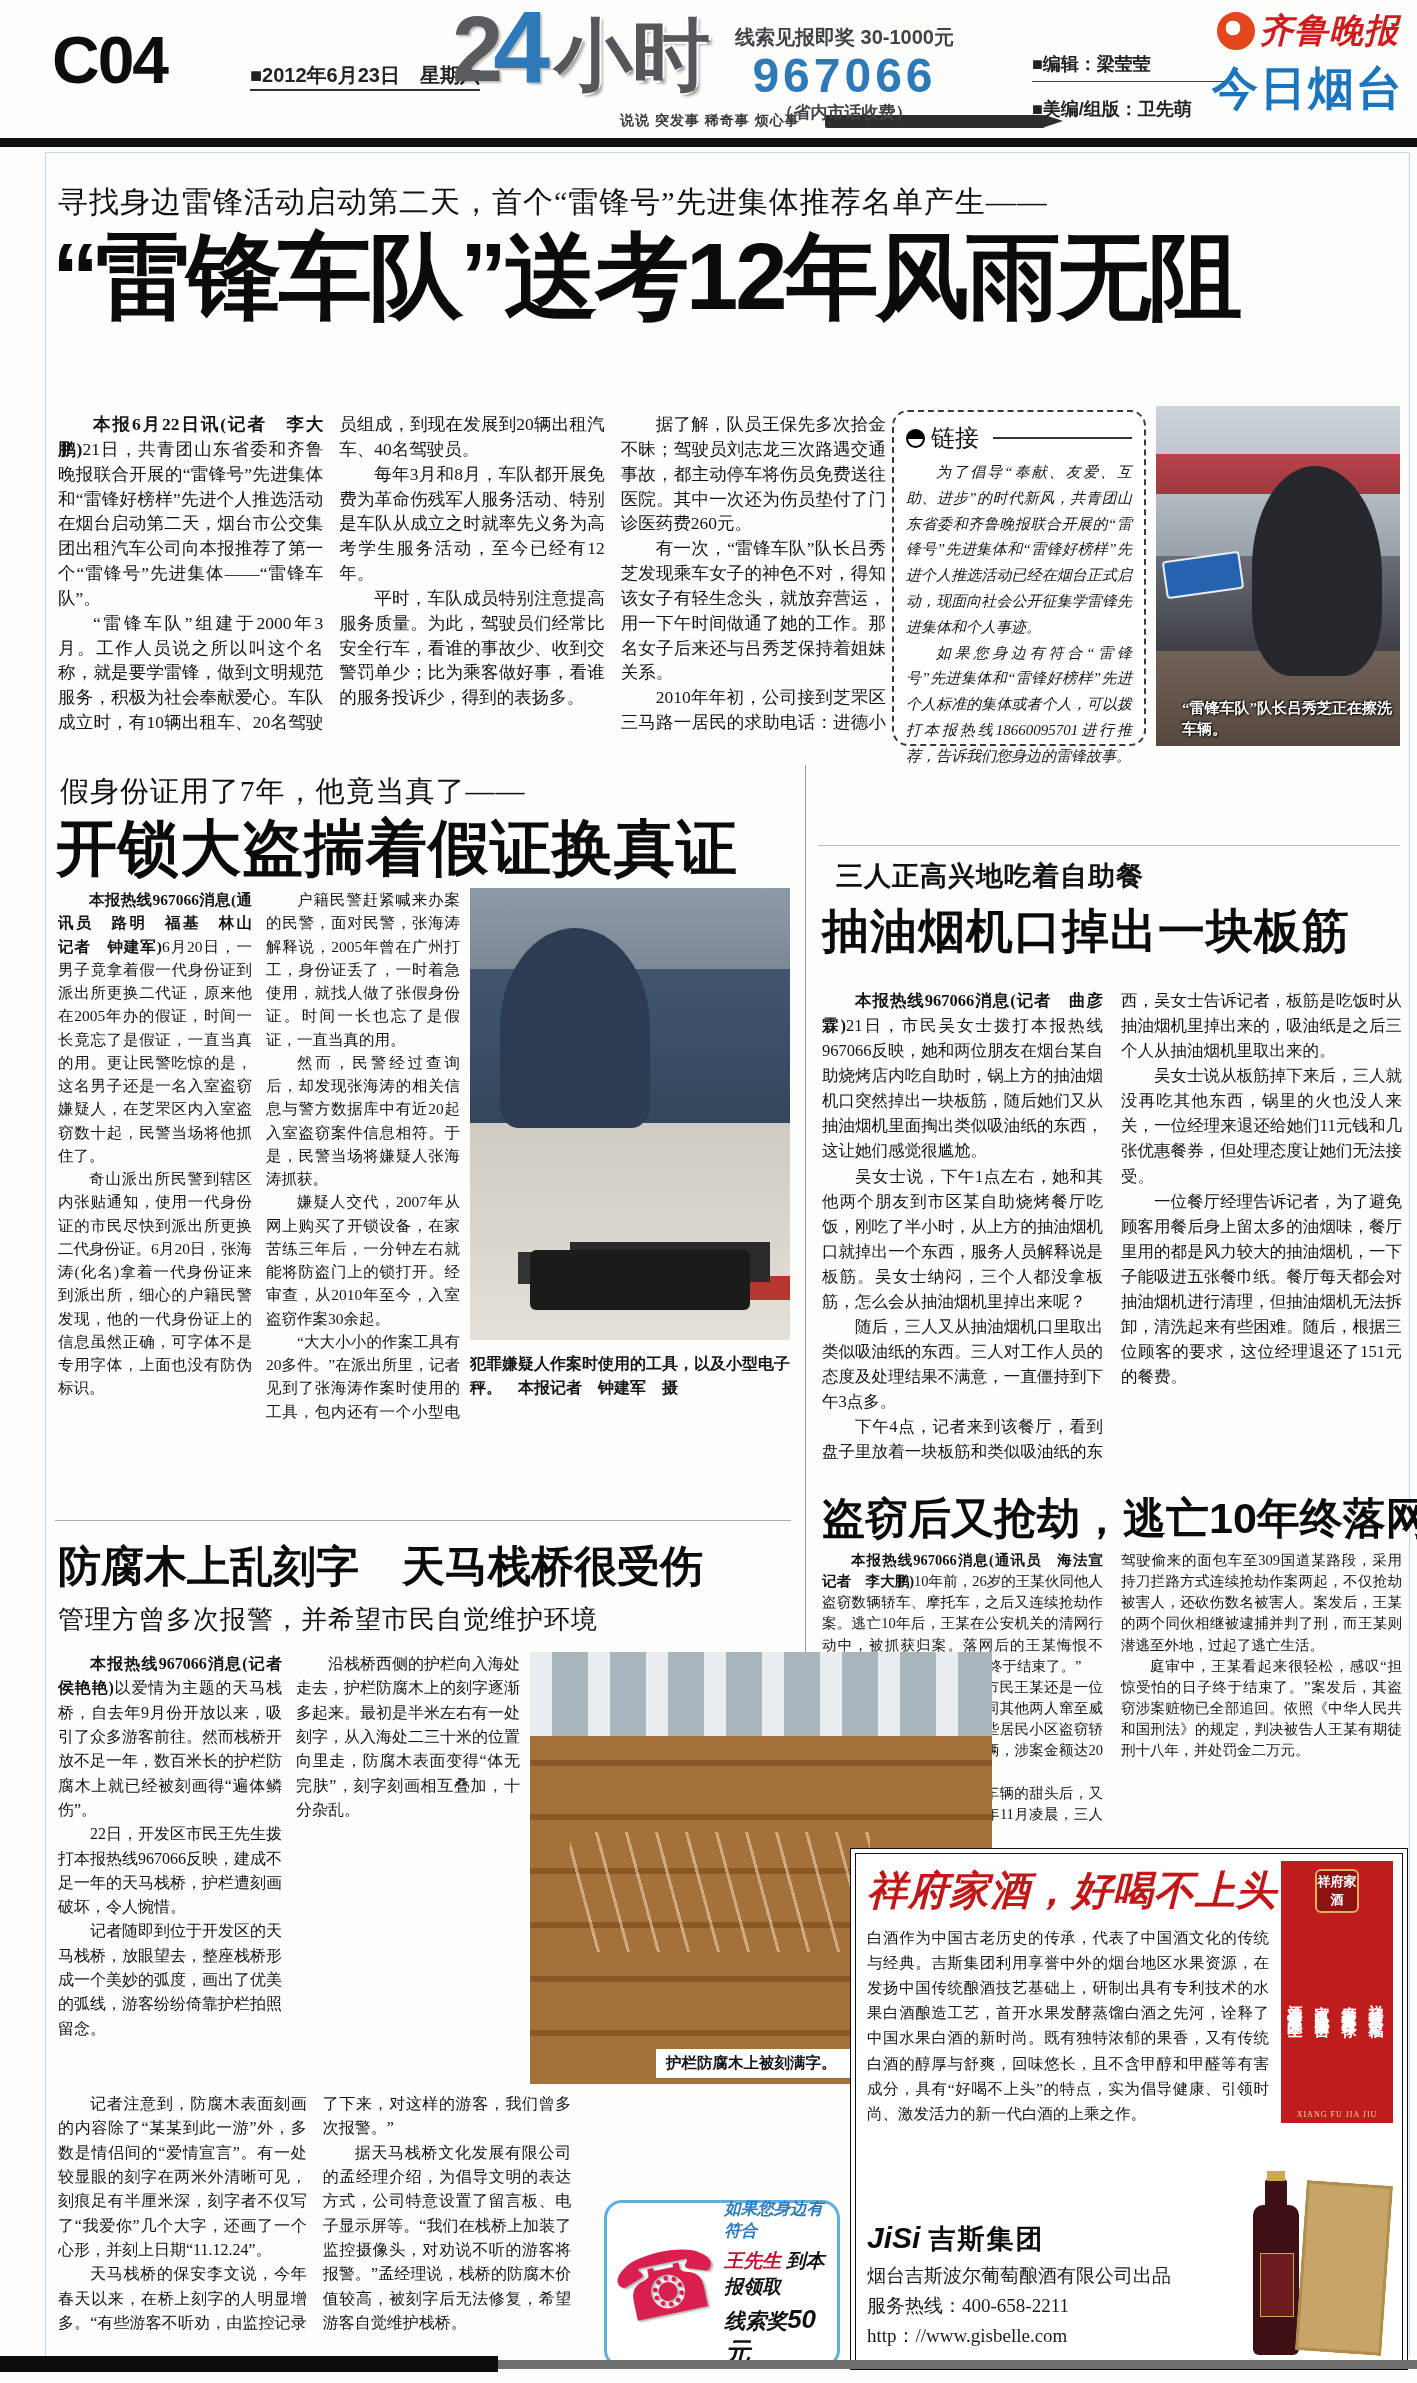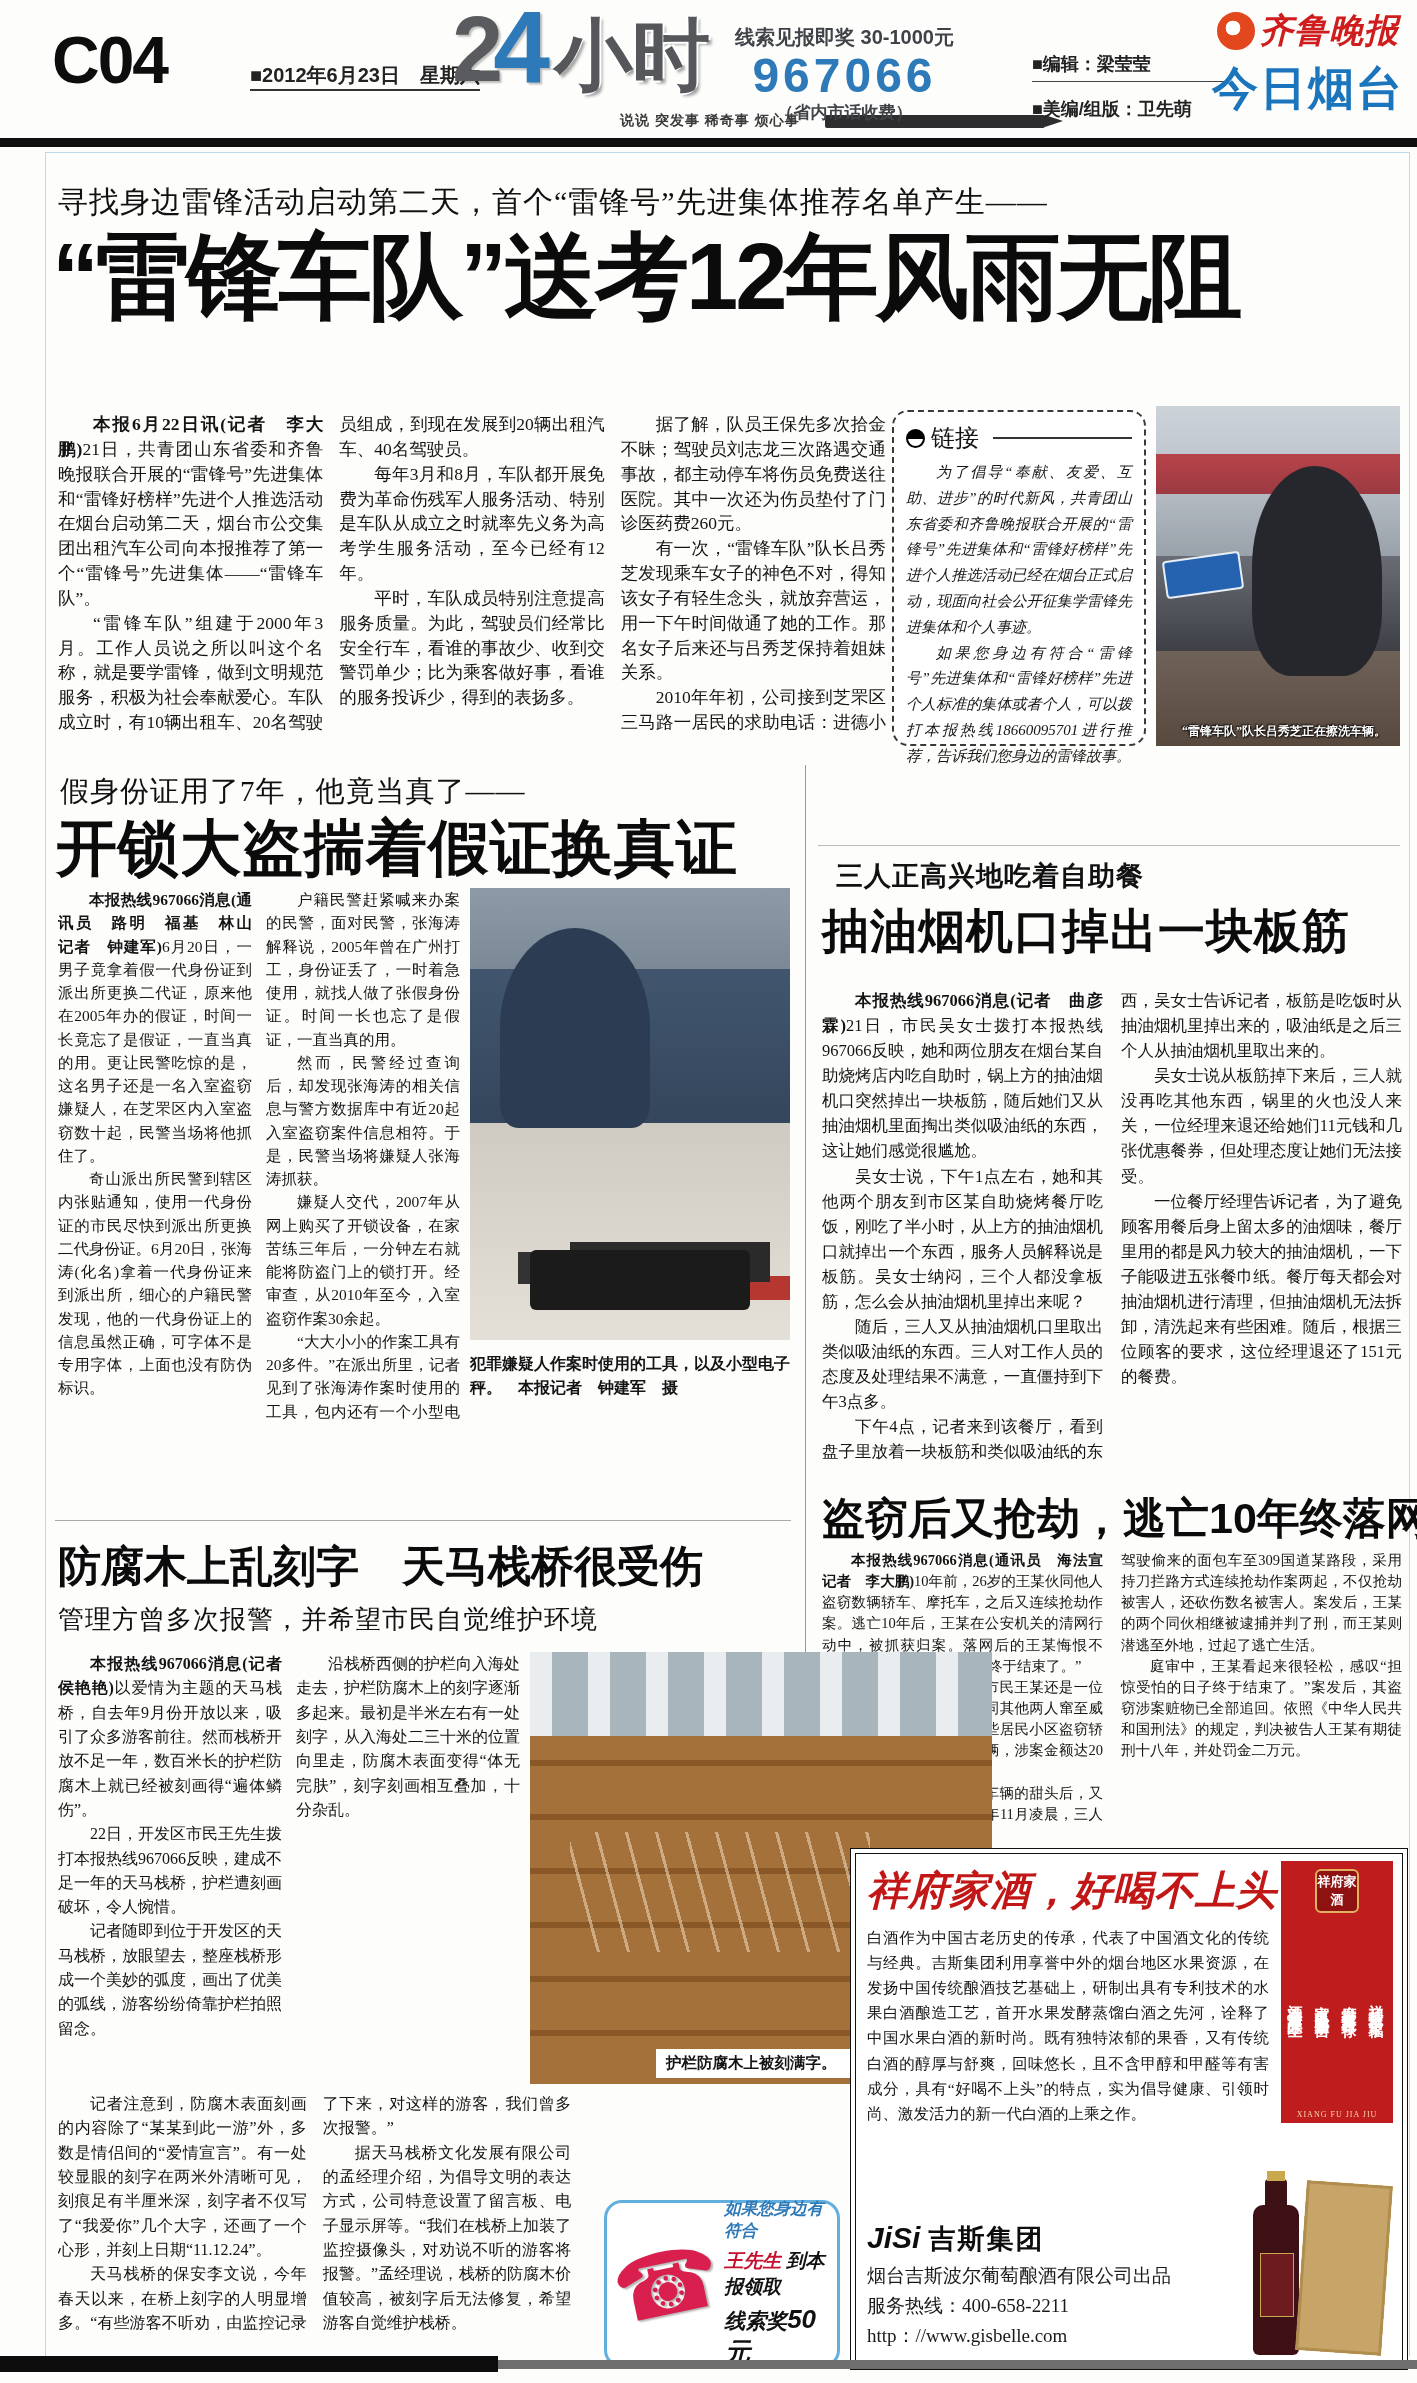--- a/index.html
+++ b/index.html
@@ -52,21 +52,21 @@
   #link-title-row{display:flex;align-items:center;gap:6px;margin-bottom:6px;}
   .link-icon{width:15px;height:15px;border-radius:50%;border:2px solid #000;background:linear-gradient(180deg,#000 55%,#fff 55%);display:inline-block;}
   #link-title{font:400 24px "Liberation Serif",serif;}
   #link-title-row .dash{flex:1;height:2px;background:#333;margin-left:8px;}
   #link-box .lp{font-style:italic;font-size:15px;line-height:1.72;text-align:justify;margin:0;text-indent:2em;}
   #lead-photo{left:1156px;top:406px;width:244px;height:340px;overflow:hidden;background:
       linear-gradient(180deg,#ccd3d9 0%,#c0c7cf 14%,#b8434a 14%,#9c3a42 26%,#b3bac2 26%,#99a1aa 44%,#6a6d75 44%,#3e4046 72%,#6f6258 72%,#58493f 100%);}
   #lead-photo .plate{position:absolute;left:8px;top:150px;width:74px;height:34px;background:#2563b0;border:2px solid #e8eef5;border-radius:4px;transform:rotate(-8deg);}
   #lead-photo .figure{position:absolute;right:18px;top:60px;width:130px;height:210px;border-radius:48% 52% 30% 30%;background:#26272c;}
   #lead-photo-caption{position:absolute;left:0;bottom:4px;width:100%;padding:0 8px 2px 26px;box-sizing:border-box;
-      color:#fff;font-weight:bold;font-size:12px;line-height:1.4;text-align:justify;
+      color:#fff;font-weight:bold;font-size:15px;line-height:1.4;text-align:justify;
       text-shadow:1px 1px 2px #000,-1px -1px 2px #000;}
 
   
   #v-divider{left:805px;top:765px;width:1px;height:1078px;background:#9a9a9a;}
   #left-rule-1{left:55px;top:1520px;width:736px;height:1px;background:#aaa;}
   #right-rule-1{left:818px;top:845px;width:582px;height:1px;background:#bbb;}
 
   
   #lock-kicker{left:60px;top:772px;font-size:29px;}
   #lock-headline{left:56px;top:808px;font-size:61px;letter-spacing:1px;}

